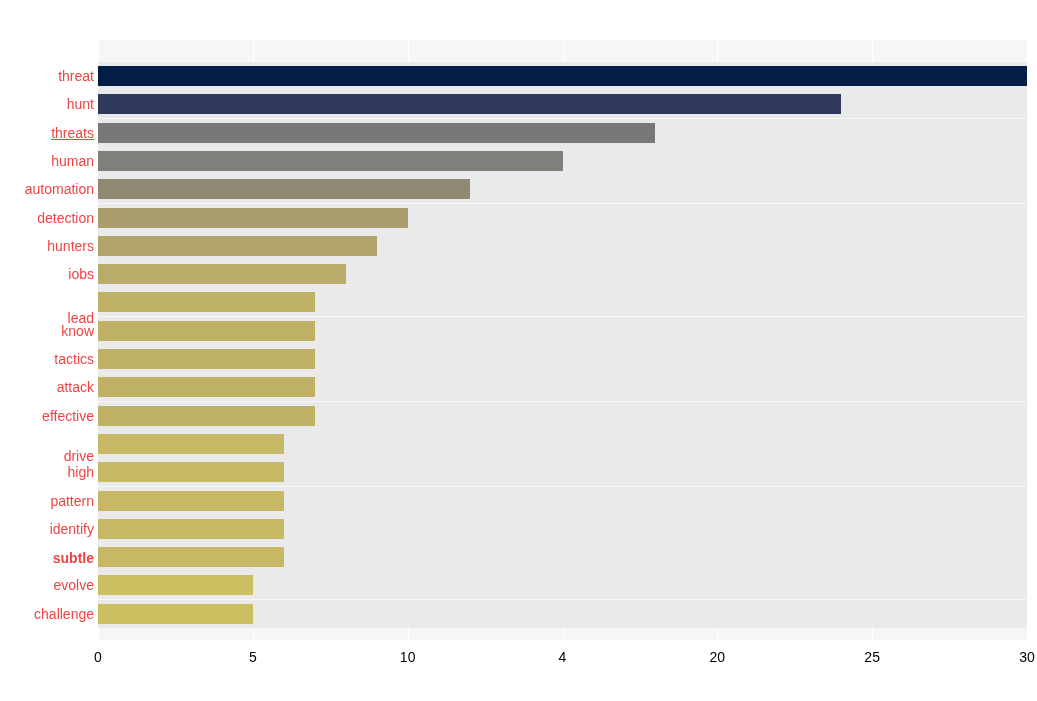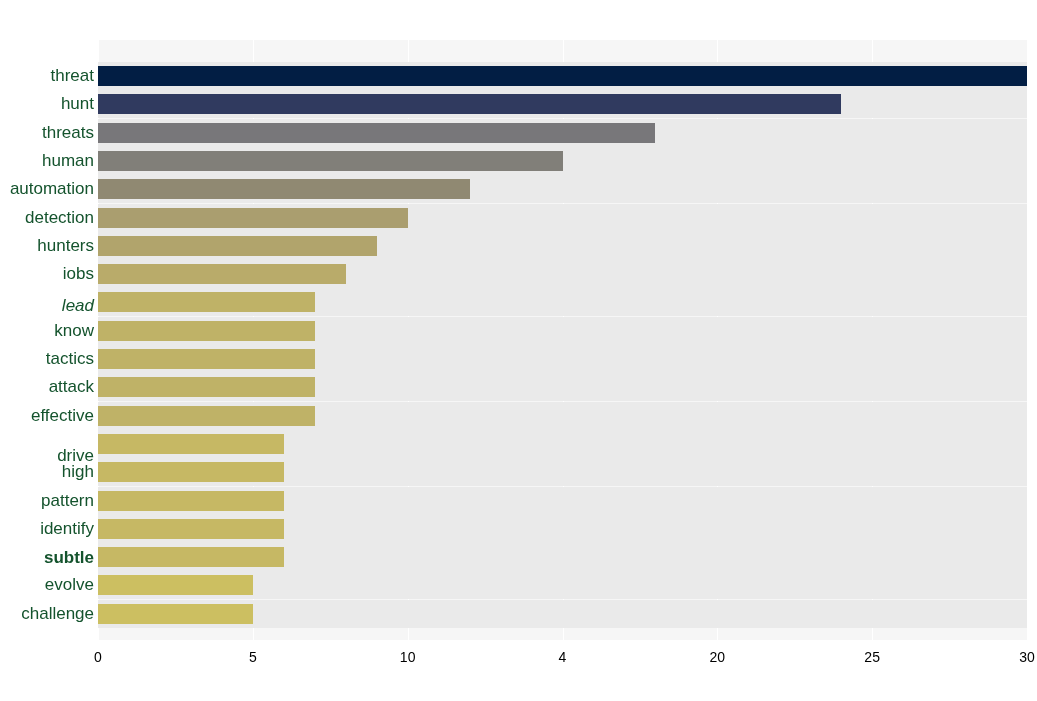--- a/index.html
+++ b/index.html
@@ -68,22 +68,22 @@
     }
     .bar {
       position: absolute;
       left: 0;
       height: 20px;
       top: 4px;
     }
     .y-label {
       position: absolute;
       right: 943px;
-      font-size: 17px;
-      color: #14532d;
+      font-size: 14px;
+      color: #ef4444;
       text-align: right;
       height: 28px;
       line-height: 28px;
     }
     .x-tick {
       position: absolute;
       font-size: 14px;
       color: #000000;
       text-align: center;
       transform: translateX(-50%);
@@ -201,27 +201,27 @@
         <div class="x-tick" style="left: 464.5px; top: 609px;">4</div>
         <div class="x-tick" style="left: 619.333px; top: 609px;">20</div>
         <div class="x-tick" style="left: 774.167px; top: 609px;">25</div>
         <div class="x-tick" style="left: 929px; top: 609px;">30</div>
       </div>
   </div>
 
   <div id="y-labels">
       <div class="y-label" style="top: 62px;">threat</div>
       <div class="y-label" style="top: 90.3px;">hunt</div>
-      <div class="y-label" style="top: 118.6px;">threats</div>
+      <div class="y-label" style="top: 118.6px; text-decoration: underline;">threats</div>
       <div class="y-label" style="top: 146.9px;">human</div>
       <div class="y-label" style="top: 175.2px;">automation</div>
       <div class="y-label" style="top: 203.5px;">detection</div>
       <div class="y-label" style="top: 231.8px;">hunters</div>
       <div class="y-label" style="top: 260.1px;">iobs</div>
-      <div class="y-label" style="top: 292px; font-style: italic;">lead</div>
+      <div class="y-label" style="top: 304px;">lead</div>
       <div class="y-label" style="top: 316.7px;">know</div>
       <div class="y-label" style="top: 345px;">tactics</div>
       <div class="y-label" style="top: 373.3px;">attack</div>
       <div class="y-label" style="top: 401.6px;">effective</div>
       <div class="y-label" style="top: 429.9px; margin-top: 12px;">drive</div>
       <div class="y-label" style="top: 458.2px;">high</div>
       <div class="y-label" style="top: 486.5px;">pattern</div>
       <div class="y-label" style="top: 514.8px;">identify</div>
       <div class="y-label" style="top: 544px; font-weight: bold;">subtle</div>
       <div class="y-label" style="top: 571.4px;">evolve</div>

